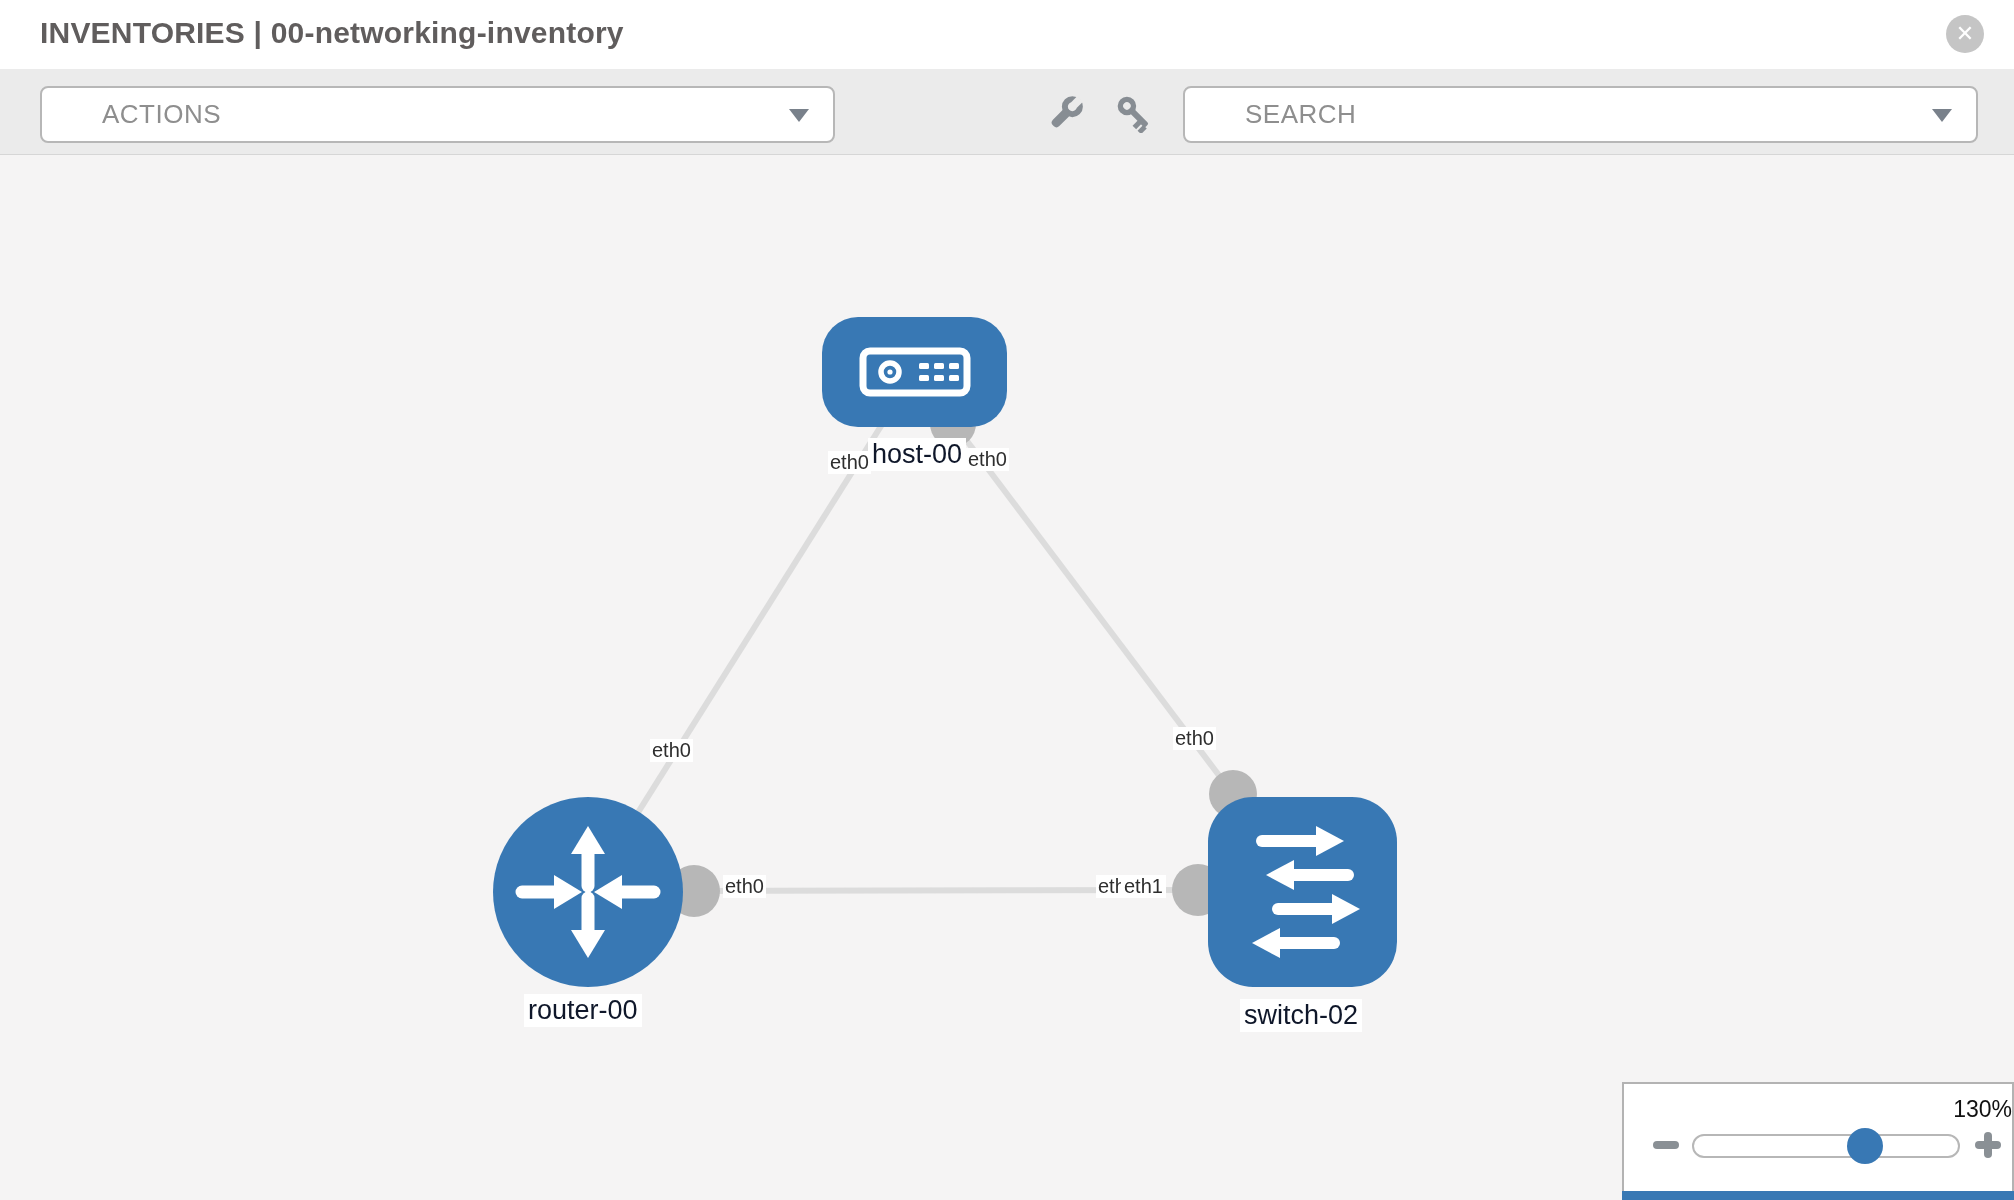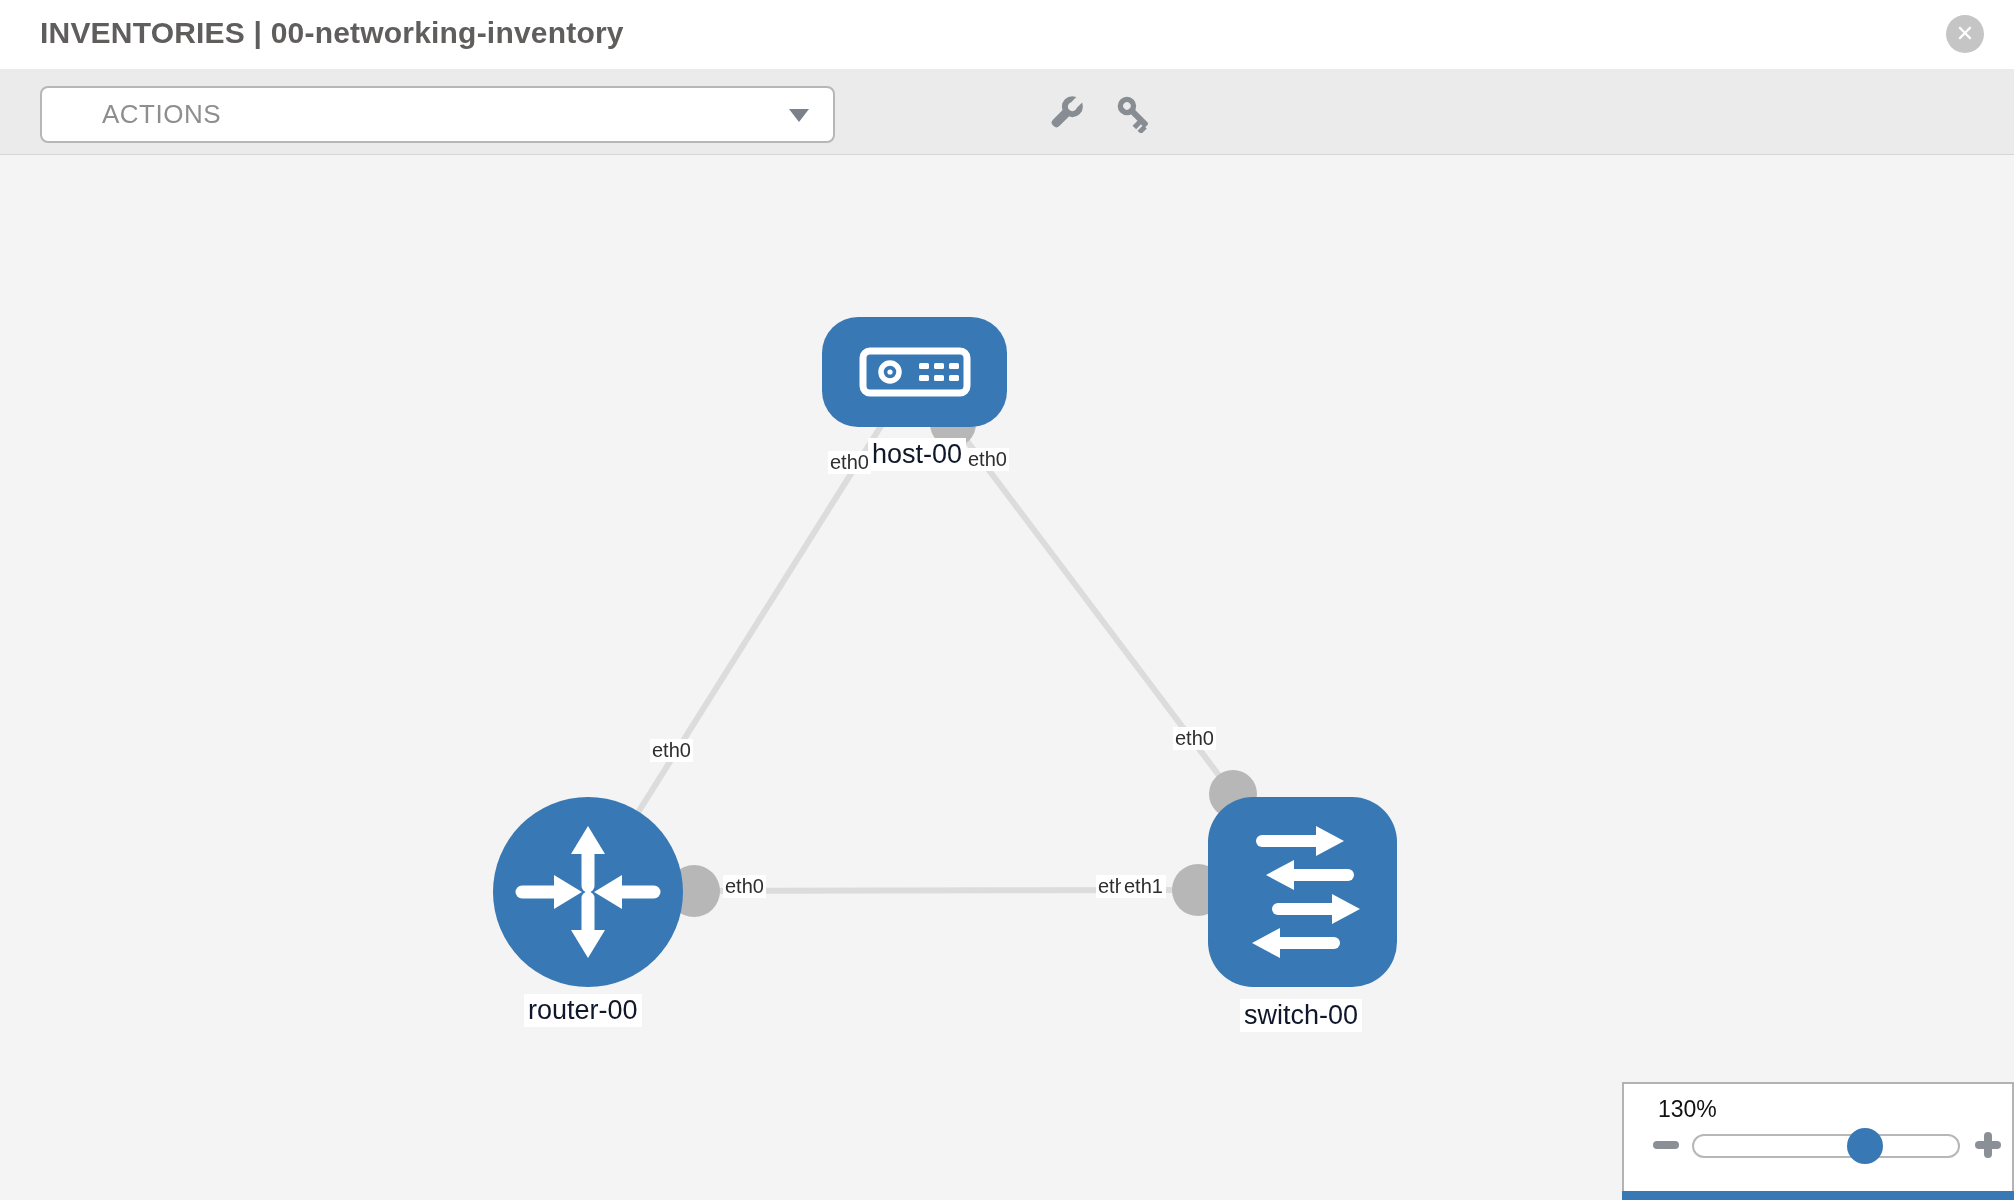--- a/index.html
+++ b/index.html
@@ -27,21 +27,21 @@
   .canvas { position:absolute; left:0; top:156px; width:2014px; height:1044px; background:#f5f4f4; }
   .graph-svg { position:absolute; left:0; top:0; z-index:1; }
 
   
   .nlabel { position:absolute; z-index:3; background:#ffffff; color:#0f172a; font-size:27px; padding:1px 4px; white-space:nowrap; }
   .elabel { position:absolute; z-index:3; background:#ffffff; color:#2e2e2e; font-size:20px; padding:0 2px; white-space:nowrap; }
   .elabel.front { z-index:4; padding:0 3px; }
 
   
   .zoom-panel { position:absolute; left:1622px; top:1082px; width:392px; height:118px; background:#ffffff; border:2px solid #b3b3b3; z-index:5; }
-  .zoom-level { position:absolute; left:0; top:12px; width:100%; text-align:left; font-size:23px; color:#111111;padding-left:34px; }
+  .zoom-level { position:absolute; left:0; top:12px; width:100%; text-align:right; font-size:23px; color:#111111;padding-left:34px; }
   .zoom-minus { position:absolute; left:29px; top:57px; width:26px; height:8px; border-radius:4px; background:#8a9095; cursor:pointer; }
   .zoom-plus { position:absolute; left:351px; top:48px; width:26px; height:26px; cursor:pointer; }
   .zoom-plus .h { position:absolute; left:0; top:9px; width:26px; height:8px; border-radius:4px; background:#8a9095; }
   .zoom-plus .v { position:absolute; left:9px; top:0; width:8px; height:26px; border-radius:4px; background:#8a9095; }
   .zoom-track { position:absolute; left:68px; top:50px; width:268px; height:24px; border:2px solid #b7b7b7; border-radius:13px; background:#ffffff; cursor:pointer; }
   .zoom-handle { position:absolute; left:223px; top:44px; width:36px; height:36px; border-radius:50%; background:#3878b4; cursor:pointer; z-index:6; }
   .bottom-strip { position:absolute; left:1622px; top:1191px; width:392px; height:9px; background:#3878b4; z-index:6; }
 </style>
 </head>
 <body>
@@ -69,20 +69,24 @@
 
     <svg class="tool-icon tool-key" viewBox="-20 -20 40 40">
       <g transform="rotate(-45)">
         <circle cx="0" cy="-10" r="6.5" fill="none" stroke-width="5.5" stroke="#878d93"></circle>
         <rect x="-3" y="-4" width="6" height="22" rx="2" fill="#878d93"></rect>
         <rect x="-10" y="8" width="8" height="5" fill="#878d93"></rect>
         <rect x="-10" y="15" width="8" height="5" fill="#878d93"></rect>
       </g>
     </svg>
 
+    <div class="dropdown dd-search">
+      <span class="dd-label">SEARCH</span>
+      <span class="caret"></span>
+    </div>
   </div>
 
   <div class="canvas"></div>
 
   <svg class="graph-svg" width="2014" height="1200" viewBox="0 0 2014 1200">
 
     <line x1="915" y1="372" x2="588" y2="892" stroke-width="6" stroke="#dcdcdc"></line>
     <line x1="915" y1="372" x2="1233" y2="794" stroke-width="6" stroke="#dcdcdc"></line>
     <line x1="694" y1="891" x2="1198" y2="890" stroke-width="6" stroke="#dcdcdc"></line>
 
@@ -148,21 +152,21 @@
         <g transform="translate(32,51)">
           <line x1="0" y1="0" x2="-58" y2="0" stroke-width="12"></line>
           <polygon points="-54,-15 -54,15 -82,0" stroke="none"></polygon>
         </g>
       </g>
     </g>
   </svg>
 
   <div class="nlabel" style="left:868px; top:438px;">host-00</div>
   <div class="nlabel" style="left:524px; top:994px;">router-00</div>
-  <div class="nlabel" style="left:1240px; top:999px;">switch-00</div>
+  <div class="nlabel" style="left:1240px; top:999px;">switch-02</div>
 
   <div class="elabel" style="left:828px; top:451px;">eth0</div>
   <div class="elabel" style="left:966px; top:448px;">eth0</div>
   <div class="elabel" style="left:650px; top:739px;">eth0</div>
   <div class="elabel" style="left:1173px; top:727px;">eth0</div>
   <div class="elabel" style="left:723px; top:875px;">eth0</div>
   <div class="elabel" style="left:1096px; top:875px;">eth1</div>
   <div class="elabel front" style="left:1121px; top:875px;">eth1</div>
 
   <div class="zoom-panel">

